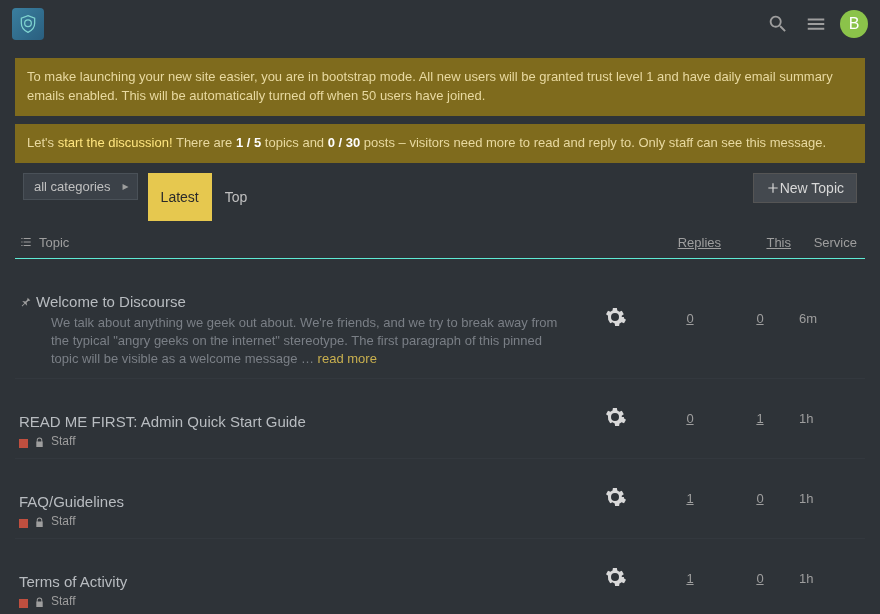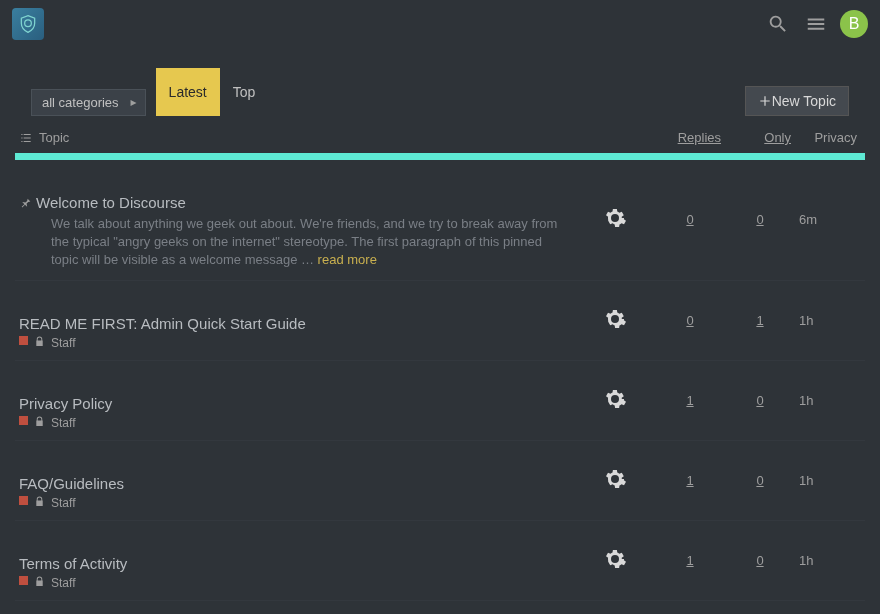--- a/index.html
+++ b/index.html
@@ -8,43 +8,43 @@
     .logo { width:32px; height:32px; background:linear-gradient(135deg,#3a7f9f,#2a5f7f); border-radius:4px; display:flex; align-items:center; justify-content:center; }
     .logo svg { width:20px; height:20px; stroke:#7fd4d0; fill:none; stroke-width:1.5; }
     .header-right { margin-left:auto; display:flex; align-items:center; gap:10px; }
     .icon-btn { width:28px; height:28px; display:flex; align-items:center; justify-content:center; cursor:pointer; }
     .icon-btn svg { width:22px; height:22px; fill:#9e9e9e; }
     .avatar { width:28px; height:28px; border-radius:50%; background:#8bc34a; color:#fff; display:flex; align-items:center; justify-content:center; font-size:16px; font-weight:500; }
     .wrap { padding:10px 15px; }
     .alert { background:#7f6b1d; color:#e8d9a0; padding:10px 12px; margin-bottom:8px; font-size:13px; line-height:1.45; }
     .alert a { color:#ffe680; text-decoration:none; }
     .alert strong { color:#fff; font-weight:700; }
-    .nav-row { display:flex; align-items:flex-end; margin:10px 16px 6px; }
+    .nav-row { display:flex; align-items:flex-start; margin:10px 8px 6px; }
     .cat-dd { background:#3b4148; border:1px solid #4a5158; color:#c0c0c0; padding:5px 26px 5px 10px; font-size:13px; cursor:pointer; position:relative; margin-right:10px; }
     .cat-dd::after { content:'▸'; position:absolute; right:8px; top:5px; color:#9e9e9e; font-size:12px; }
     .nav-pill { padding:16px 13px; font-size:14px; color:#c0c0c0; cursor:pointer; }
     .nav-pill.active { background:#e6c84f; color:#2b2b2b; font-weight:500; }
     .nav-right { margin-left:auto; }
     .new-topic { background:#44494f; color:#d8d8d8; border:1px solid #555; padding:6px 12px; display:flex; align-items:center; cursor:pointer; font-size:14px; }
     .new-topic svg { width:14px; height:14px; fill:#d8d8d8; }
     table.topic-list { width:100%; border-collapse:collapse; margin-top:6px; }
-    .topic-list th { text-align:right; font-weight:400; font-size:13px; color:#9e9e9e; padding:8px 4px; border-bottom:7px solid #5eead4; }
+    .topic-list th { text-align:right; font-weight:400; font-size:13px; color:#9e9e9e; padding:8px 4px; border-bottom:1px solid #5eead4; }
     .topic-list th:first-child { text-align:left; }
     .topic-list td { padding:10px 4px; vertical-align:middle; border-bottom:1px solid #33383e; font-size:13px; }
     .col-topic { width:auto; }
     .col-posters { width:80px; text-align:center; }
     .col-num { width:70px; text-align:center; color:#9e9e9e;text-decoration:underline; }
     .col-act { width:70px; color:#9e9e9e; padding-right:8px !important; }
     .th-topic { display:flex; align-items:center; gap:6px; }
     .th-topic svg { width:14px; height:14px; fill:#9e9e9e; }
     .title-line { color:#b8bcc0; font-size:15px; display:flex; align-items:center; gap:4px;margin-top:24px; }
     .pin-icon { width:13px; height:13px; fill:#9e9e9e; }
     .excerpt { color:#7a7f86; font-size:13px; line-height:1.4; padding-top:4px; max-width:520px;margin-left:32px; }
     .read-more { color:#c9b04f; }
-    .cat-line { display:flex; align-items:flex-start; gap:6px; padding-top:4px; font-size:12px; color:#9e9e9e; }
+    .cat-line { display:flex; align-items:flex-end; gap:6px; padding-top:4px; font-size:12px; color:#9e9e9e; }
     .cat-badge { width:9px; height:9px; display:inline-block; }
     .cat-red { background:#bf4f3f; }
     .cat-purple { background:#8e44ad; }
     .lock-icon { width:11px; height:11px; fill:#9e9e9e; }
     .gear { width:24px; height:24px; fill:#d9d9d9; display:inline-block; }
   </style>
 </head>
 <body>
 
 <div class="header">
@@ -63,20 +63,24 @@
     <div class="icon-btn">
       <svg viewBox="0 0 24 24">
           <path d="M3 6h18v2.2H3zM3 11h18v2.2H3zM3 16h18v2.2H3z"></path>
         </svg>
     </div>
     <div class="avatar">B</div>
   </div>
 </div>
 
 <div class="wrap">
+  <div class="alert">To make launching your new site easier, you are in bootstrap mode. All new users will be granted trust level 1 and have daily email summary emails enabled. This will be automatically turned off when 50 users have joined.</div>
+  <div class="alert">
+    <span>Let's </span><a href="#">start the discussion!</a><span> There are </span><strong>1 / 5</strong><span> topics and </span><strong>0 / 30</strong><span> posts – visitors need more to read and reply to. Only staff can see this message.</span>
+  </div>
 
   <div class="nav-row">
     <div class="cat-dd">all categories</div>
     <div class="nav-pill active">Latest</div>
     <div class="nav-pill">Top</div>
     <div class="nav-right">
       <div class="new-topic">
         <svg viewBox="0 0 24 24">
             <path d="M11 4h2v7h7v2h-7v7h-2v-7H4v-2h7z"></path>
           </svg>
@@ -91,22 +95,22 @@
         <th class="col-topic">
           <div class="th-topic">
             <svg viewBox="0 0 24 24">
                 <path d="M4 5h2v2H4zM8 5h12v2H8zM4 11h2v2H4zM8 11h12v2H8zM4 17h2v2H4zM8 17h12v2H8z"></path>
               </svg>
             <span>Topic</span>
           </div>
         </th>
         <th class="col-posters"></th>
         <th class="col-num">Replies</th>
-        <th class="col-num">Only</th>
-        <th class="col-act">Privacy</th>
+        <th class="col-num">This</th>
+        <th class="col-act">Service</th>
       </tr>
     </thead>
     <tbody id="topic-rows">
         <tr>
           <td class="col-topic">
             <div class="title-line">
               <svg class="pin-icon" viewBox="0 0 24 24">
                 <path d="M14 3l7 7-4 1-3 3 1 6-4-4-5 5-1-1 5-5-4-4 6 1 3-3 1-4-2-2z"></path>
               </svg>
               <span>Welcome to Discourse</span>
@@ -131,40 +135,20 @@
                 <path d="M6 10V7a6 6 0 1112 0v3h1v12H5V10h1zm2 0h8V7a4 4 0 10-8 0v3z"></path>
               </svg>
               <span>Staff</span>
             </div>
           </td>
           <td class="col-posters"><svg class="gear" viewBox="0 0 24 24">
               <path d="M12 8a4 4 0 100 8 4 4 0 000-8zm9 4a7.7 7.7 0 01-.1 1.2l2.1 1.6-2 3.4-2.5-1a8 8 0 01-2 1.2l-.4 2.6h-4l-.4-2.6a8 8 0 01-2-1.2l-2.5 1-2-3.4L5.1 13.2A7.7 7.7 0 015 12c0-.4 0-.8.1-1.2L3 9.2l2-3.4 2.5 1a8 8 0 012-1.2L9.9 3h4l.4 2.6a8 8 0 012 1.2l2.5-1 2 3.4-2.1 1.6c.1.4.1.8.1 1.2z"></path>
             </svg></td>
           <td class="col-num">0</td>
           <td class="col-num">1</td>
-          <td class="col-act">1h</td>
-        </tr>
-        <tr>
-          <td class="col-topic">
-            <div class="title-line">
-              <span>Privacy Policy</span>
-            </div>
-            <div class="cat-line">
-              <span class="cat-badge cat-red"></span>
-              <svg class="lock-icon" viewBox="0 0 24 24">
-                <path d="M6 10V7a6 6 0 1112 0v3h1v12H5V10h1zm2 0h8V7a4 4 0 10-8 0v3z"></path>
-              </svg>
-              <span>Staff</span>
-            </div>
-          </td>
-          <td class="col-posters"><svg class="gear" viewBox="0 0 24 24">
-              <path d="M12 8a4 4 0 100 8 4 4 0 000-8zm9 4a7.7 7.7 0 01-.1 1.2l2.1 1.6-2 3.4-2.5-1a8 8 0 01-2 1.2l-.4 2.6h-4l-.4-2.6a8 8 0 01-2-1.2l-2.5 1-2-3.4L5.1 13.2A7.7 7.7 0 015 12c0-.4 0-.8.1-1.2L3 9.2l2-3.4 2.5 1a8 8 0 012-1.2L9.9 3h4l.4 2.6a8 8 0 012 1.2l2.5-1 2 3.4-2.1 1.6c.1.4.1.8.1 1.2z"></path>
-            </svg></td>
-          <td class="col-num">1</td>
-          <td class="col-num">0</td>
           <td class="col-act">1h</td>
         </tr>
         <tr>
           <td class="col-topic">
             <div class="title-line">
               <span>FAQ/Guidelines</span>
             </div>
             <div class="cat-line">
               <span class="cat-badge cat-red"></span>
               <svg class="lock-icon" viewBox="0 0 24 24">

